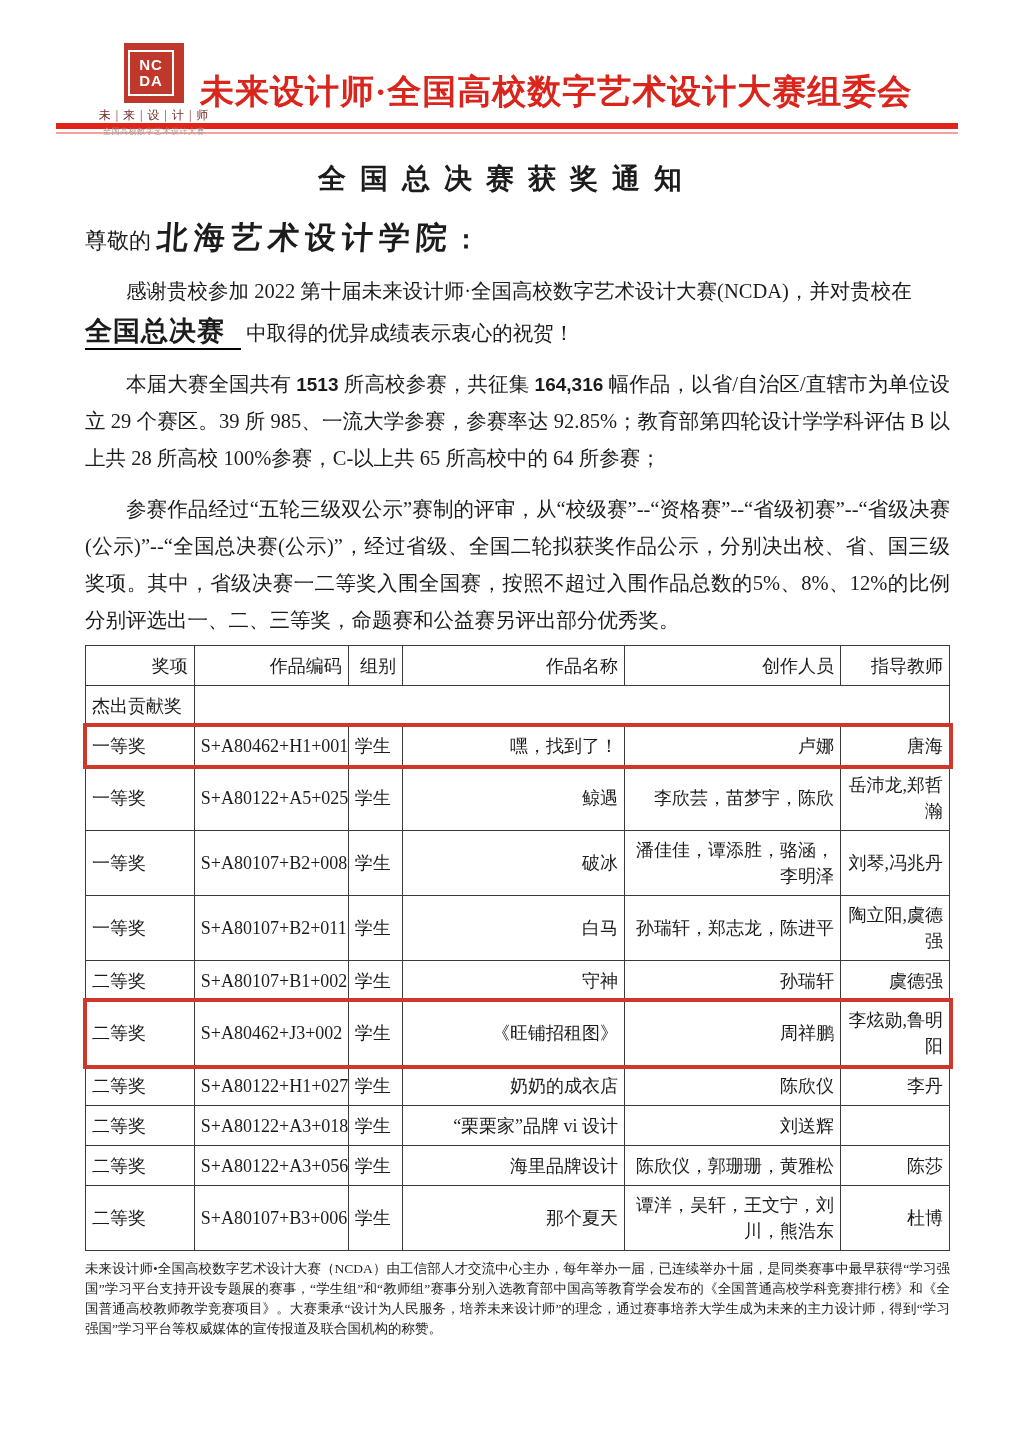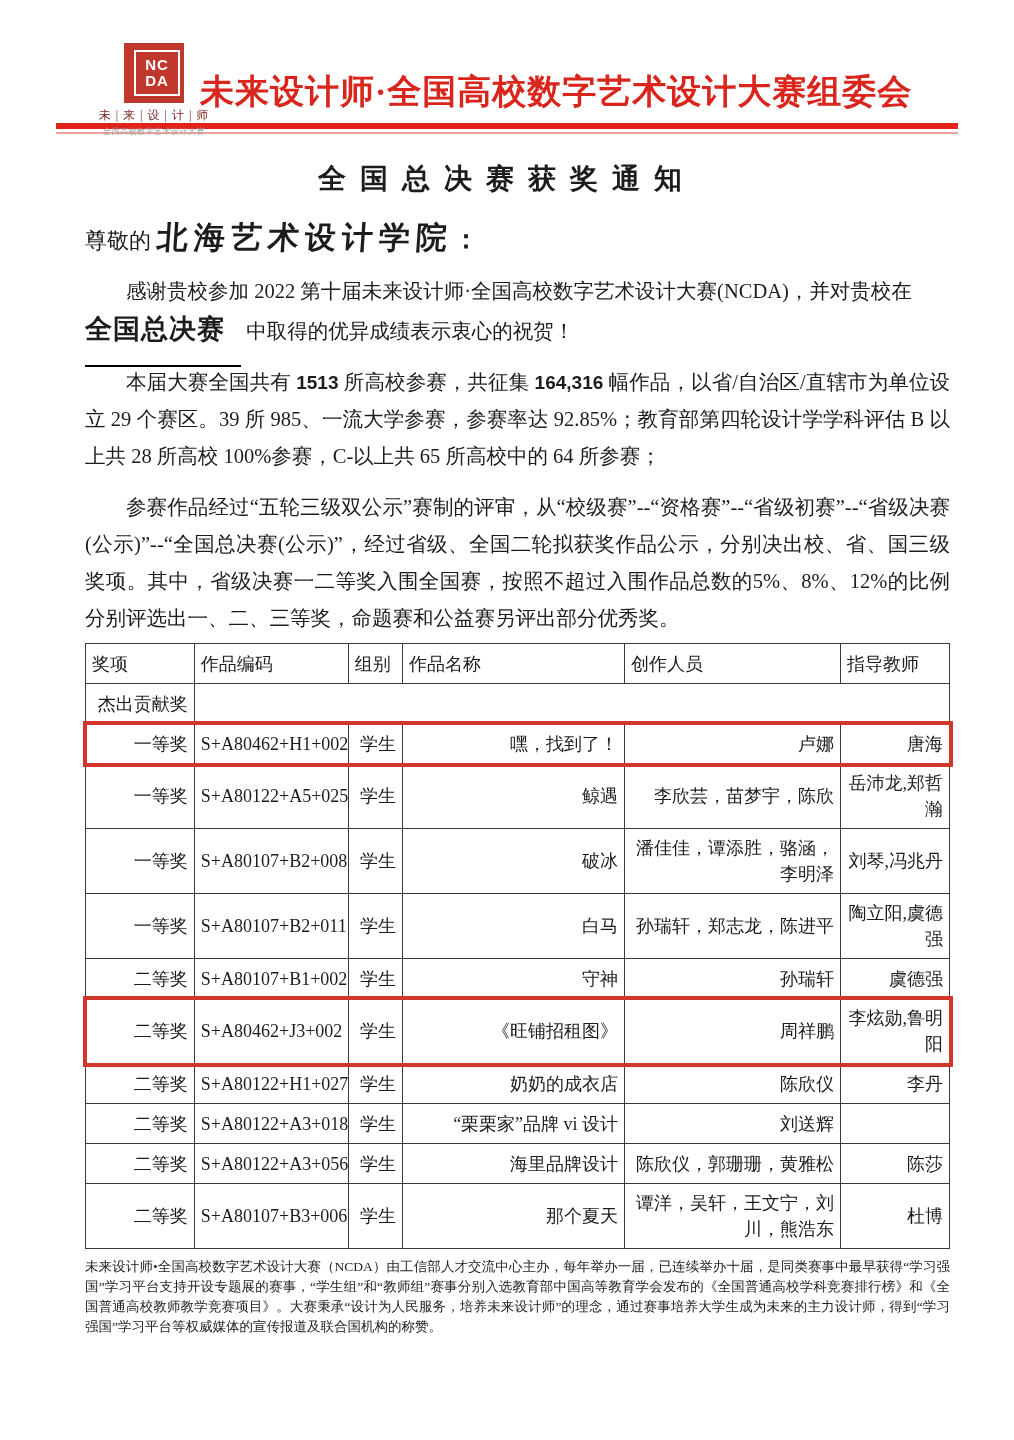--- a/index.html
+++ b/index.html
@@ -13,21 +13,21 @@
     background: #ffffff;
     overflow: hidden;
   }
 
   
   .header { position: relative; height: 123px; }
   .logo { position: absolute; left: 98px; top: 44px; width: 112px; text-align: center; }
   .seal {
     width: 58px; height: 58px; margin: 0 auto;
     background: #c0372c;
-    display: flex; flex-direction: column; align-items: flex-end; justify-content: center;
+    display: flex; flex-direction: column; align-items: flex-start; justify-content: center;
     border: 3px solid #c0372c; outline: 1px solid #c0372c;
   }
   .seal-inner {
     width: 46px; height: 46px; border: 2px solid #ffffff;
     display: flex; flex-direction: column; align-items: center; justify-content: center;
     color: #ffffff; font-family: "Liberation Sans", sans-serif;
     font-weight: 700; font-size: 15px; line-height: 16px; letter-spacing: 1px;
   }
   .logo-name { margin-top: 5px; font-size: 12px; letter-spacing: 1px; color: #7a2a24; white-space: nowrap; }
   .logo-sub { margin-top: 2px; font-size: 8px; color: #9a9a9a; letter-spacing: 0.5px; white-space: nowrap; }
@@ -58,42 +58,42 @@
 
   p.body-text { font-size: 20.5px; line-height: 37px; text-align: justify; }
   .indent { text-indent: 2em; }
   .mt14 { margin-top: 14px; }
   .mt10 { margin-top: 10px; }
 
   .p1-line2 { margin-top: 3px; line-height: 48px; }
   .big-underline {
     font-size: 27px; font-weight: 700;
     border-bottom: 2.5px solid #000;
-    padding-right: 16px; padding-bottom: 19px;
-    font-family: Liberation Mono, monospace;
+    padding-right: 16px; padding-bottom: 2px;
+    font-family: Liberation Sans, sans-serif;
     letter-spacing: 1px;
   }
   .num-bold { font-weight: 700; font-family: "Liberation Sans", "DejaVu Sans", sans-serif; font-size: 19px; }
 
   
   table.awards {
     width: 865px; margin-top: 6px;
     border-collapse: collapse; table-layout: fixed;
     font-size: 18px;
   }
   table.awards th, table.awards td {
     border: 1px solid #3a3a3a;
     padding: 6px 6px;
     line-height: 26px;
     vertical-align: middle;
     overflow: hidden;
   }
-  table.awards th { font-weight: 400; text-align: left; }
+  table.awards th { font-weight: 400; text-align: right; }
   table.awards tr { height: 40px; }
-  td.c { text-align: right; }
+  td.c { text-align: left; }
   td.l { text-align: right; padding-left: 10px; }
   tr.hl { outline: 4px solid #cf372b; outline-offset: -1px; }
 
   
   .footer {
     margin: 8px 64px 0 85px;
     font-size: 13.5px; line-height: 20px; text-align: justify; color: #222222;
   }
 </style>
 </head>
@@ -163,21 +163,21 @@
         </tr>
       </thead>
       <tbody>
         <tr>
           <td class="c">杰出贡献奖</td>
           <td colspan="5"></td>
         </tr>
 
         <tr class="hl">
           <td class="c">一等奖</td>
-          <td class="c">S+A80462+H1+002</td>
+          <td class="c">S+A80462+H1+001</td>
           <td class="c">学生</td>
           <td class="l">嘿，找到了！</td>
           <td class="l">卢娜</td>
           <td class="l">唐海</td>
         </tr>
         <tr>
           <td class="c">一等奖</td>
           <td class="c">S+A80122+A5+025</td>
           <td class="c">学生</td>
           <td class="l">鲸遇</td>

